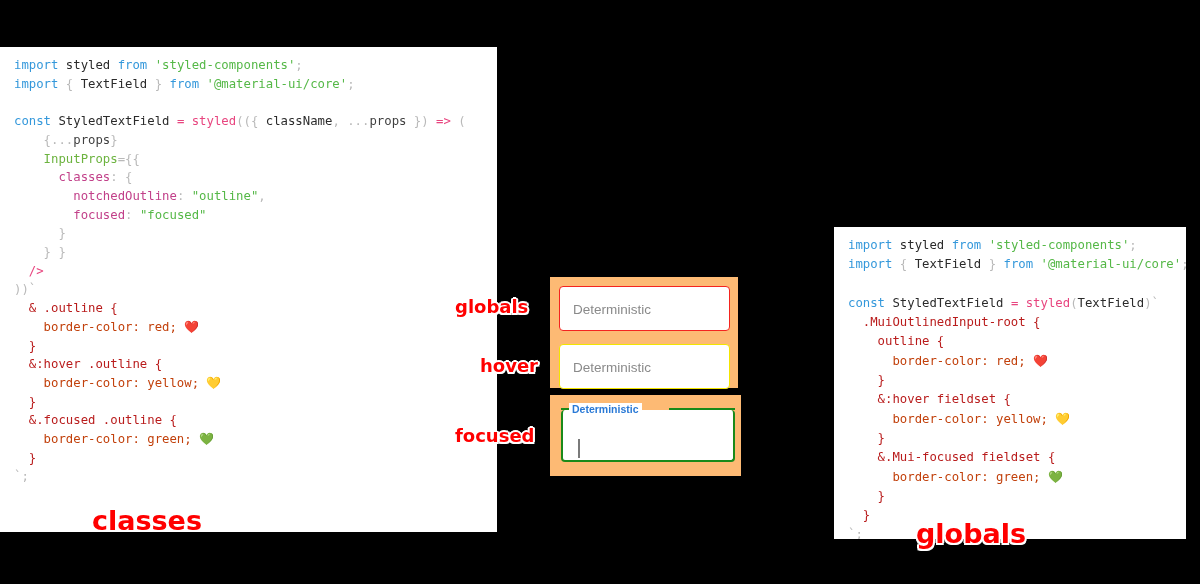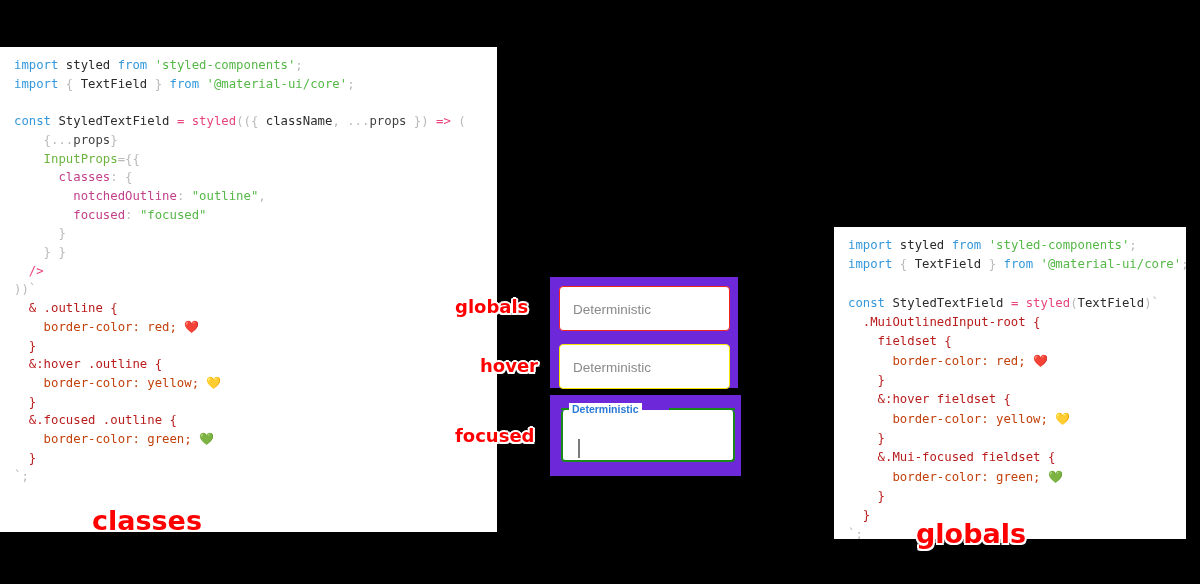--- a/index.html
+++ b/index.html
@@ -46,21 +46,21 @@
   .t-attr   { color: #6cb33f; }
   .t-var    { color: #404040; }
   .t-op     { color: #e8457f; }
   .t-sel    { color: #b91c1c; }
   .t-css    { color: #c2410c; }
   .emoji    { font-family: "DejaVu Sans", sans-serif; font-size: 12px; }
 
   
   .preview-panel {
     position: absolute;
-    background: #6d28d9;
+    background: #fdba74;
     box-sizing: border-box;
   }
   #preview-top    { left: 550px; top: 277px; width: 188px; height: 111px; }
   #preview-bottom { left: 550px; top: 395px; width: 191px; height: 81px; }
 
   .field {
     position: absolute;
     box-sizing: border-box;
     background: #ffffff;
     border-radius: 4px;
@@ -166,21 +166,21 @@
     <div class="code-line"><span class="t-sel">  }</span></div>
     <div class="code-line"><span class="t-punc">`;</span></div>
   </div>
 
 <div class="code-panel" id="code-right">
     <div class="code-line"><span class="t-kw">import </span><span class="t-plain">styled</span><span class="t-kw"> from </span><span class="t-str">'styled-components'</span><span class="t-punc">;</span></div>
     <div class="code-line"><span class="t-kw">import </span><span class="t-punc">{</span><span class="t-plain"> TextField </span><span class="t-punc">}</span><span class="t-kw"> from </span><span class="t-str">'@material-ui/core'</span><span class="t-punc">;</span></div>
     <div class="code-line">&nbsp;</div>
     <div class="code-line"><span class="t-kw">const </span><span class="t-plain">StyledTextField </span><span class="t-op">= </span><span class="t-fn">styled</span><span class="t-punc">(</span><span class="t-plain">TextField</span><span class="t-punc">)`</span></div>
     <div class="code-line"><span class="t-sel">  .MuiOutlinedInput-root {</span></div>
-    <div class="code-line"><span class="t-sel">    fieldset {</span></div>
+    <div class="code-line"><span class="t-sel">    outline {</span></div>
     <div class="code-line"><span class="t-css">      border-color: red; </span><span class="emoji">❤️</span></div>
     <div class="code-line"><span class="t-sel">    }</span></div>
     <div class="code-line"><span class="t-sel">    &amp;:hover fieldset {</span></div>
     <div class="code-line"><span class="t-css">      border-color: yellow; </span><span class="emoji">💛</span></div>
     <div class="code-line"><span class="t-sel">    }</span></div>
     <div class="code-line"><span class="t-sel">    &amp;.Mui-focused fieldset {</span></div>
     <div class="code-line"><span class="t-css">      border-color: green; </span><span class="emoji">💚</span></div>
     <div class="code-line"><span class="t-sel">    }</span></div>
     <div class="code-line"><span class="t-sel">  }</span></div>
     <div class="code-line"><span class="t-punc">`;</span></div>

